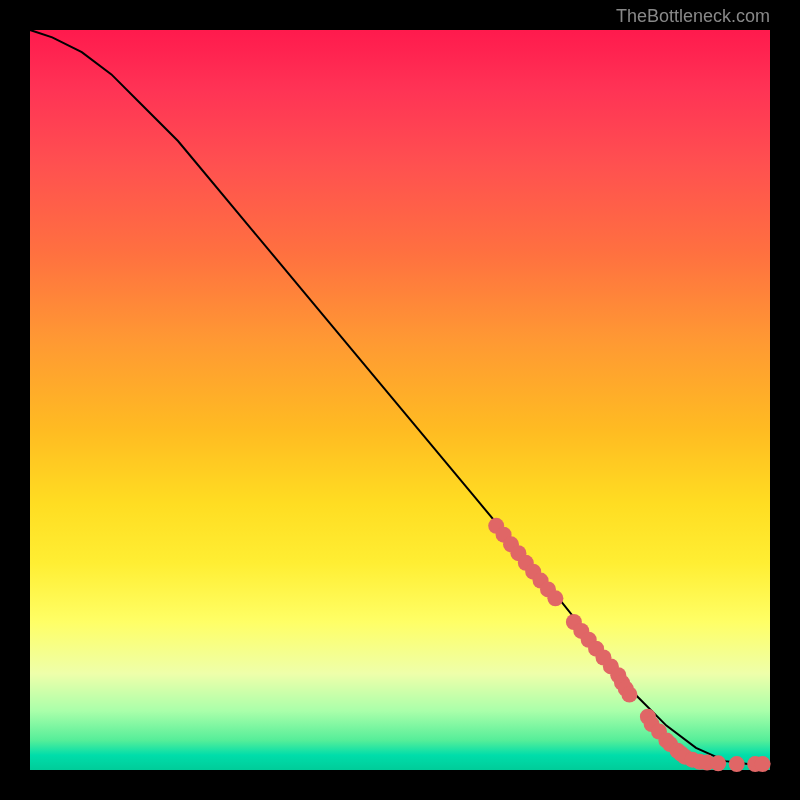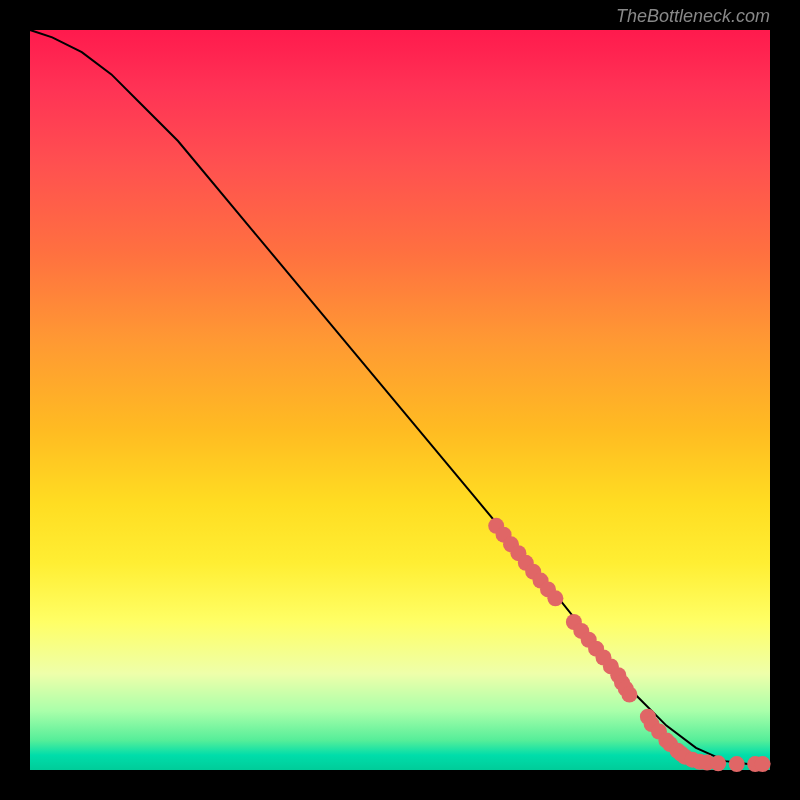--- a/index.html
+++ b/index.html
@@ -7,21 +7,20 @@
     width: 800px;
     height: 800px;
     background: #000;
     position: relative;
     font-family: Arial, sans-serif;
   }
   .container {
     width: 800px;
     height: 635px;
     position: relative;
-    font-style: italic;
   }
   .plot-area {
     position: absolute;
     left: 30px;
     top: 30px;
     width: 740px;
     height: 740px;
     background: linear-gradient(to bottom,
       #ff1a4d 0%,
       #ff3355 8%,

